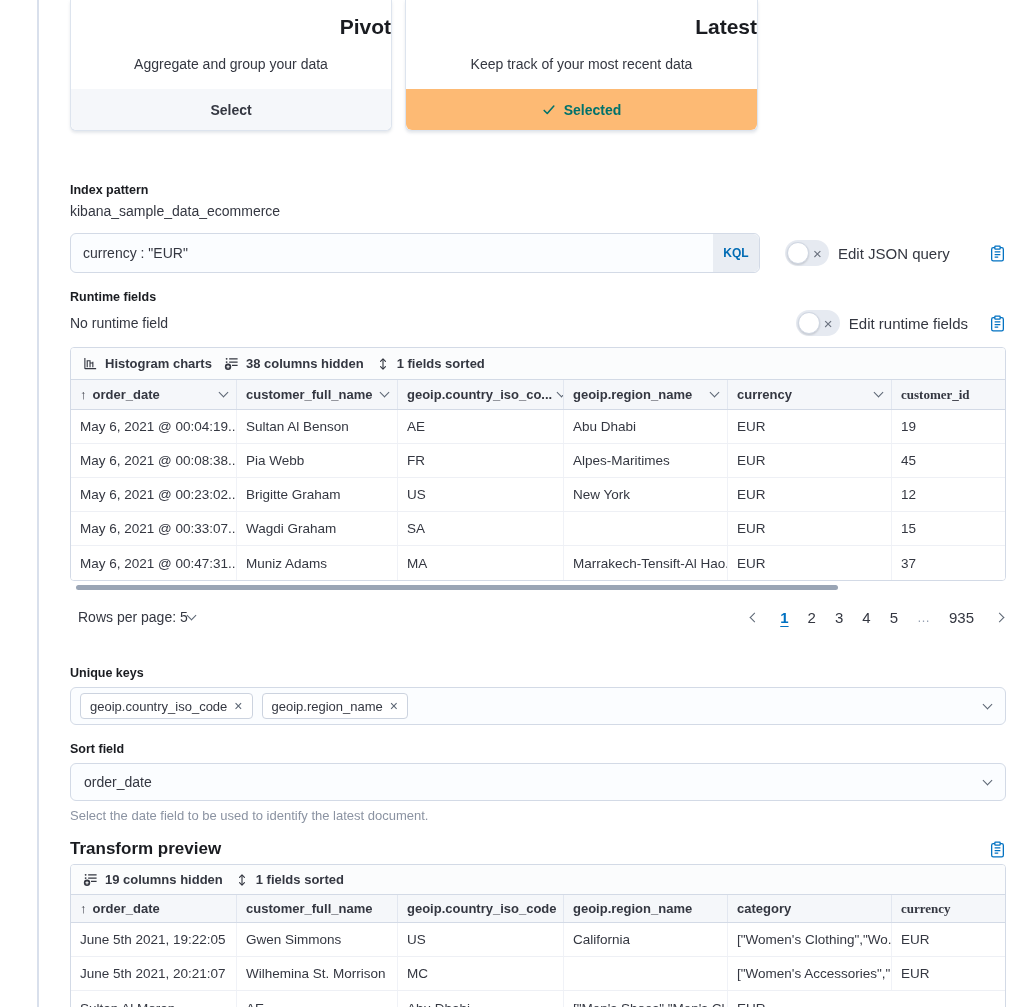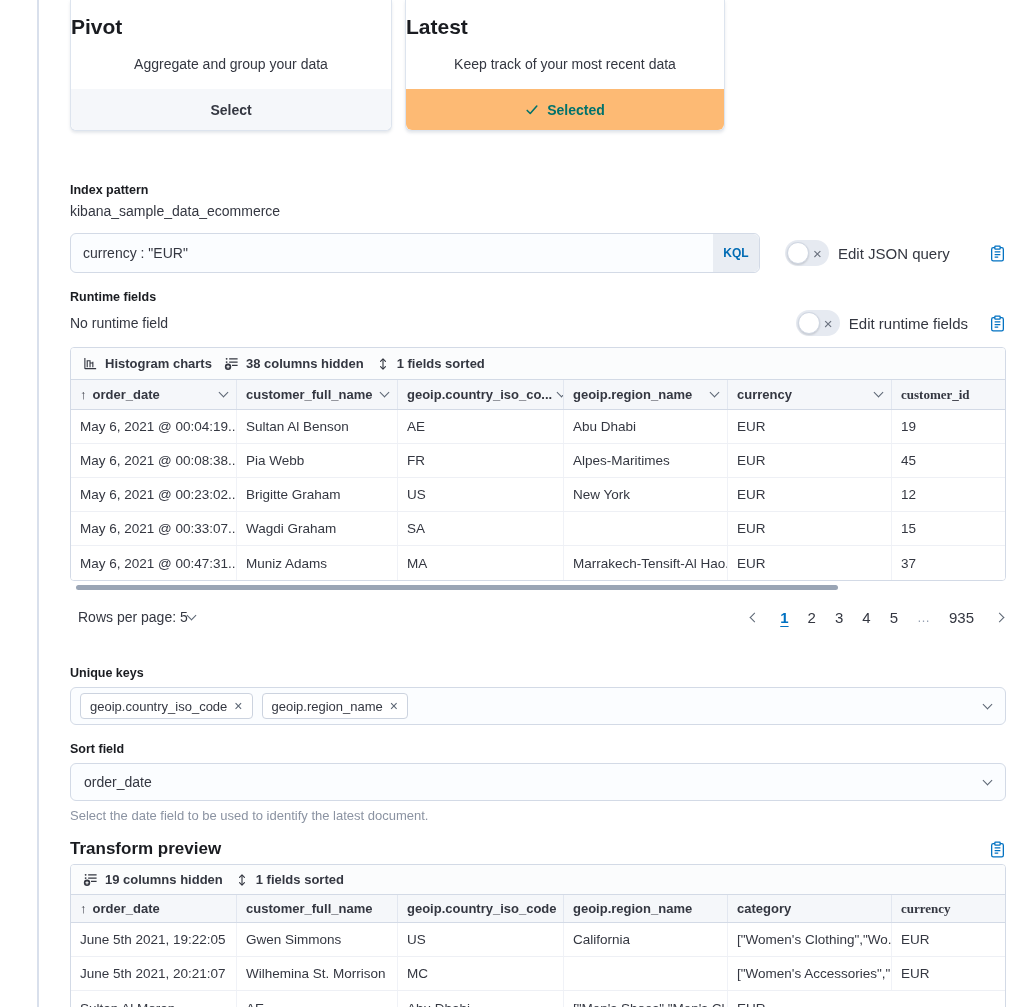--- a/index.html
+++ b/index.html
@@ -7,21 +7,21 @@
   body { font-family:"Liberation Sans", sans-serif; color:#343741; background:#fff; }
   .page { position:relative; width:1028px; height:1007px; overflow:hidden; background:#fff; }
   .vline { position:absolute; left:37px; top:0; bottom:0; width:2px; background:#d9e0ec; }
   .content { position:absolute; left:70px; top:0; width:936px; }
 
   
   .cards { display:flex; gap:13px; }
   .card { width:322px; height:131px; border:1px solid #dde4ee; border-top:none;
           border-radius:0 0 6px 6px; box-shadow:0 2px 3px rgba(152,162,179,.25);
           display:flex; flex-direction:column; background:#fff; }
-  .card-title { text-align:left; font-size:21px; font-weight:700; color:#1a1c21; margin-top:15px; }
+  .card-title { text-align:right; font-size:21px; font-weight:700; color:#1a1c21; margin-top:15px; }
   .card-desc { text-align:center; font-size:14px; color:#343741; margin-top:17px; }
   .card-footer { margin-top:auto; height:41px; display:flex; align-items:center; justify-content:center;
                  gap:8px; font-size:14px; font-weight:700; border-radius:0 0 6px 6px; }
   .footer-select { background:#f5f7fa; color:#343741; }
   .footer-selected { background:#fdba74; color:#00726b; }
 
   .form-label { font-size:12.5px; font-weight:700; color:#1a1c21; }
   .plain-value { font-size:14px; color:#343741; }
 
   
@@ -105,21 +105,21 @@
   <div class="content">
 
     <div class="cards">
       <div class="card">
         <div class="card-title">Pivot</div>
         <div class="card-desc">Aggregate and group your data</div>
         <div class="card-footer footer-select">
           <span>Select</span>
         </div>
       </div>
-      <div class="card" style="width:320px">
+      <div class="card" style="width:353px">
         <div class="card-title">Latest</div>
         <div class="card-desc">Keep track of your most recent data</div>
         <div class="card-footer footer-selected">
           <span>
             <svg class="icon" width="14" height="14" viewBox="0 0 16 16">
                 <path d="M2.5 8.5 6 12 13.5 3.5" fill="none" stroke="#00726b" stroke-width="1.8" stroke-linecap="round" stroke-linejoin="round"></path>
               </svg>
           </span>
           <span>Selected</span>
         </div>

